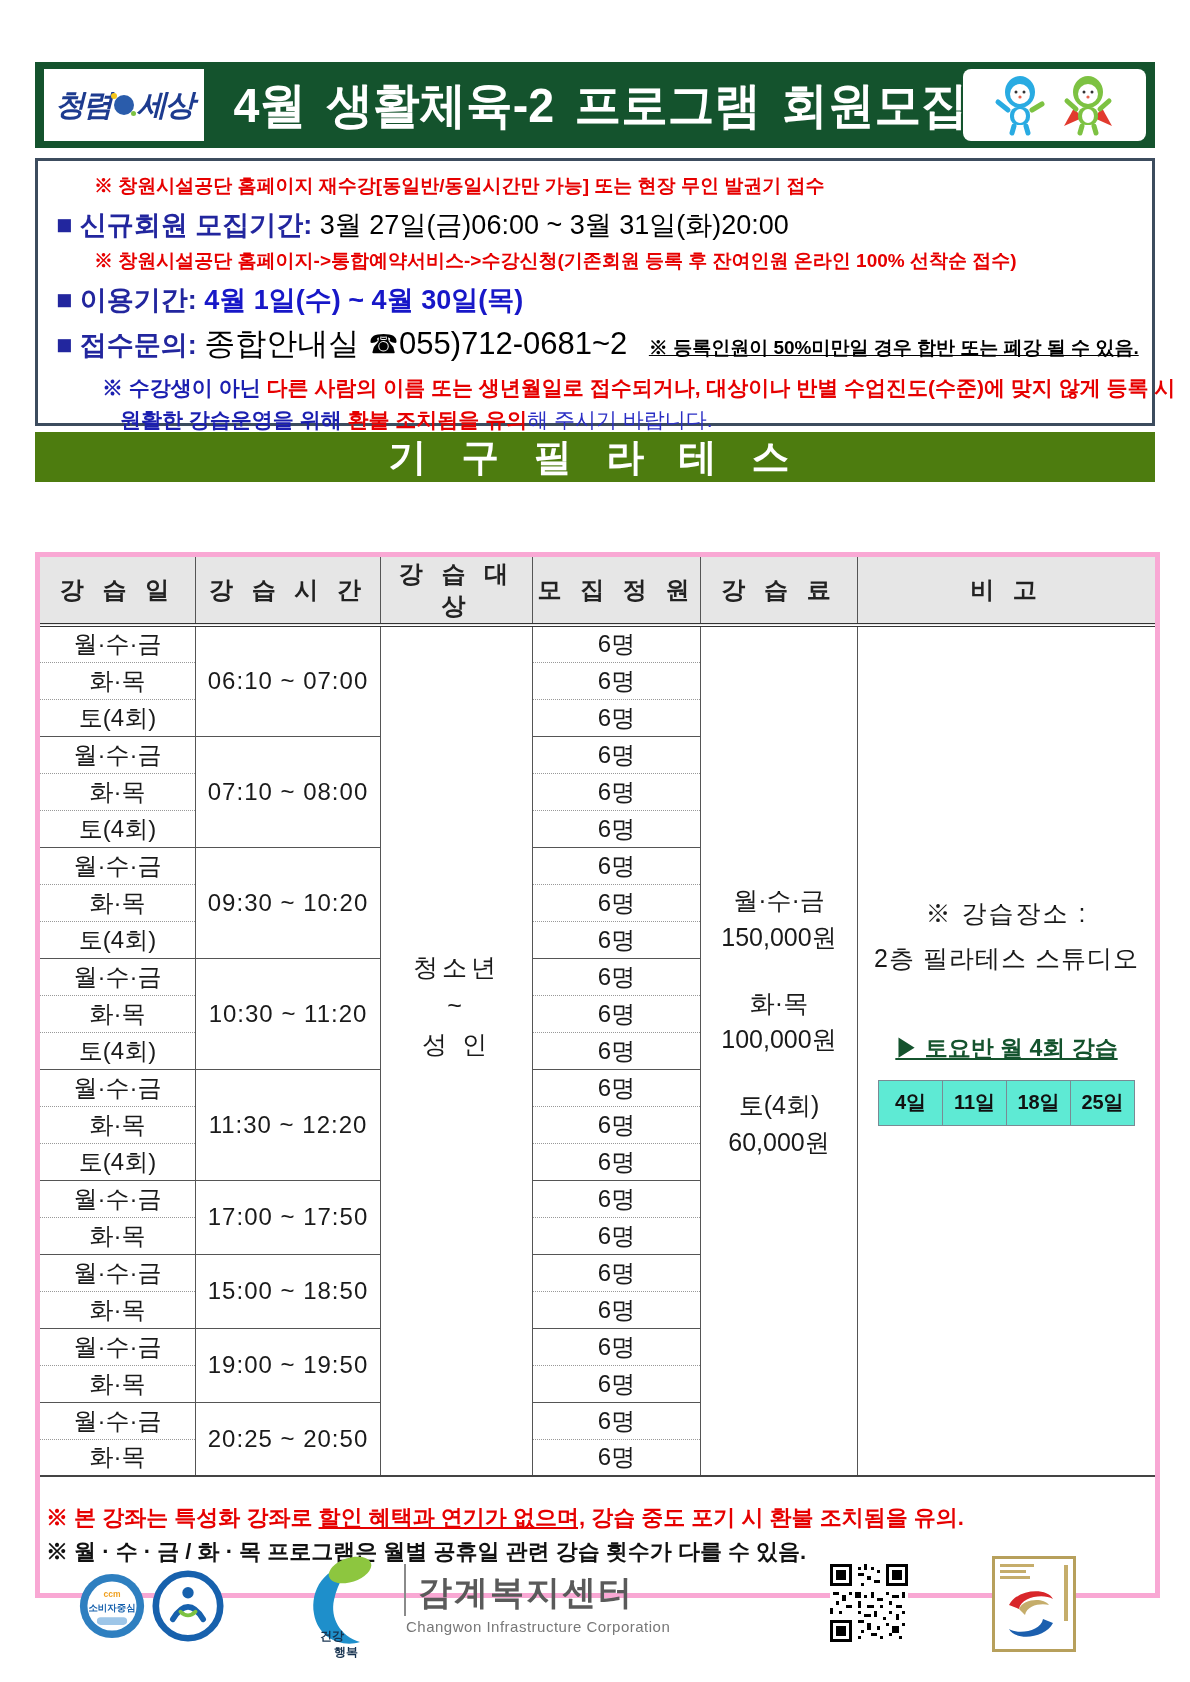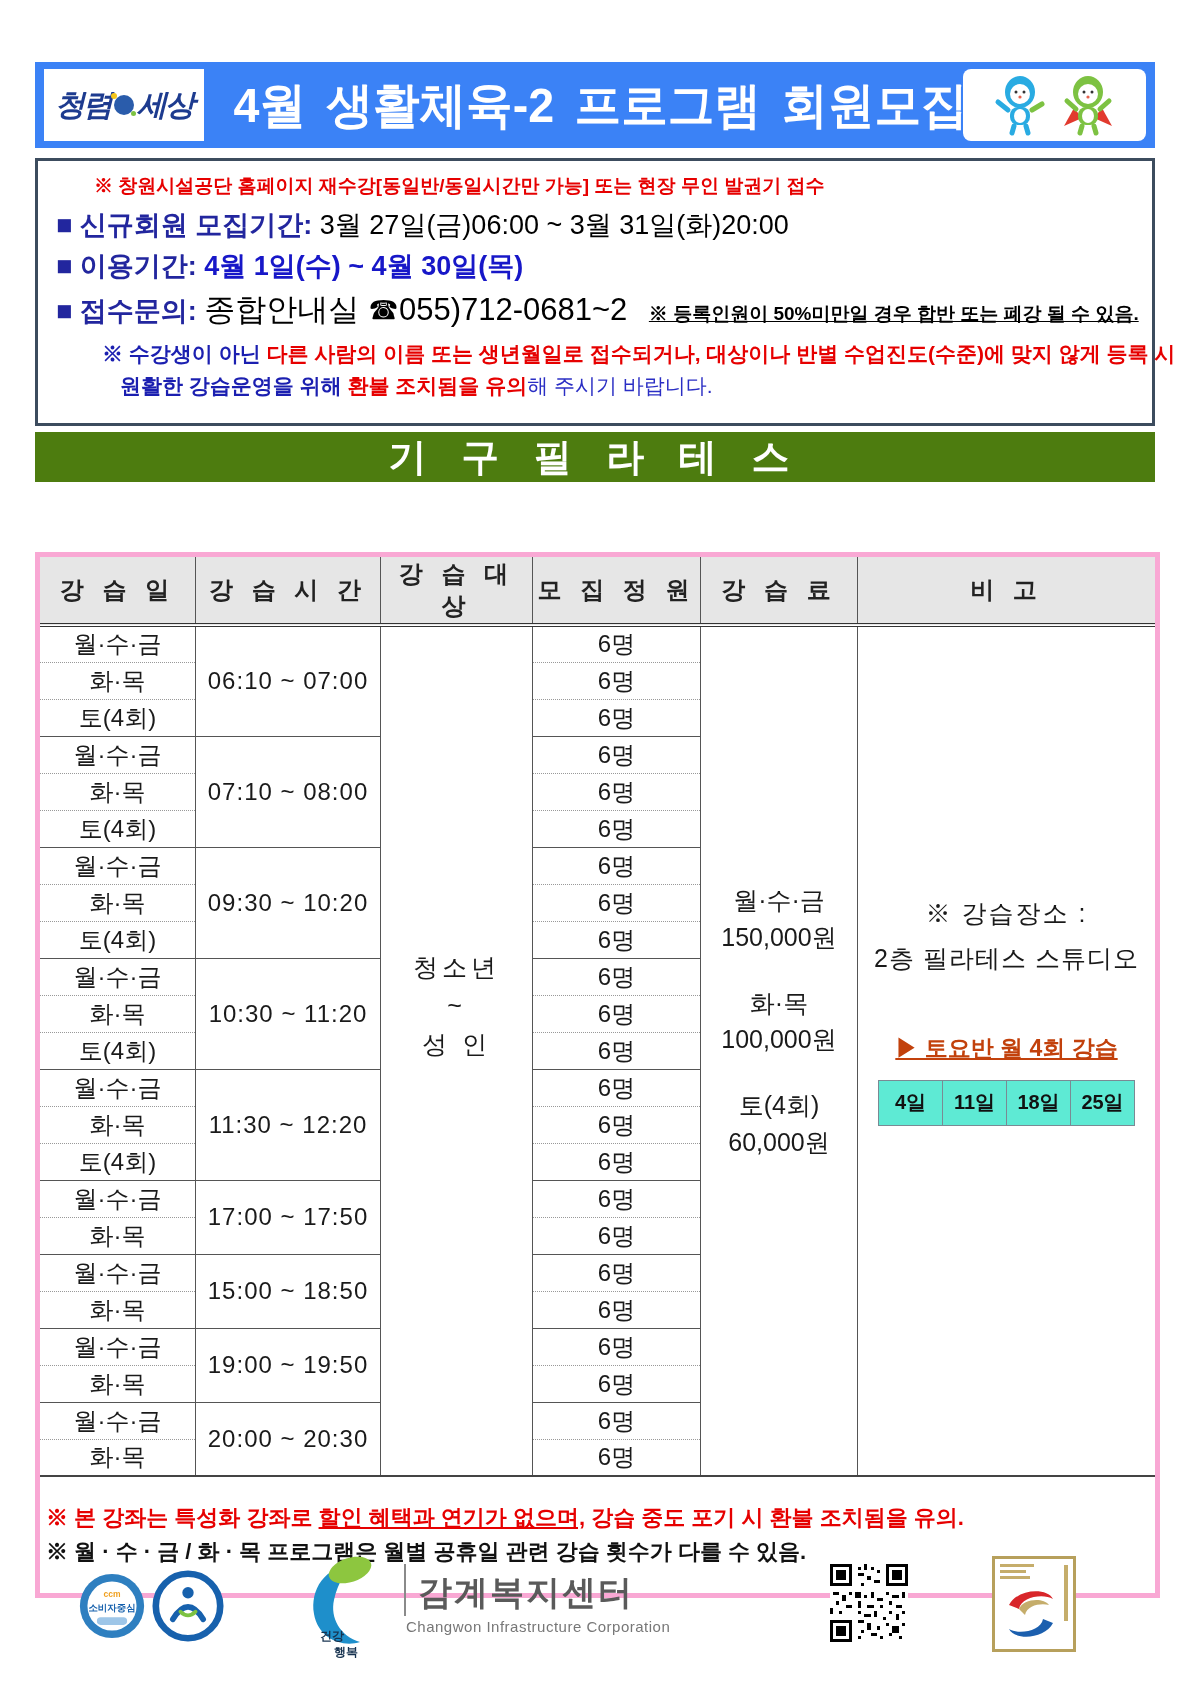--- a/index.html
+++ b/index.html
@@ -1,20 +1,20 @@
 <!DOCTYPE html>
 <html><head>
 <meta charset="utf-8">
 <style>
   html,body{margin:0;padding:0;background:#fff;}
   body{font-family:"Liberation Sans",sans-serif;color:#111;}
   .page{position:relative;width:1190px;height:1682px;background:#fff;margin:0 auto;overflow:hidden;}
 
   
-  .header-band{position:absolute;left:35px;top:62px;width:1120px;height:86px;background:#3b82f6;}
+  .header-band{position:absolute;left:35px;top:62px;width:1120px;height:86px;background:#14532d;}
   .logo-left{position:absolute;left:9px;top:7px;width:160px;height:72px;background:#fff;display:flex;align-items:center;justify-content:center;gap:3px;}
   .logo-left .cal{font-weight:800;font-size:30px;color:#1d3b8f;font-style:italic;letter-spacing:-2px;}
   .logo-seal{width:20px;height:20px;border-radius:50%;background:#2a5cab;position:relative;flex:0 0 auto;}
   .logo-seal:before{content:"";position:absolute;width:6px;height:6px;border-radius:50%;background:#f5c518;left:-3px;top:-2px;}
   .logo-seal:after{content:"";position:absolute;width:5px;height:5px;border-radius:50%;background:#7dc242;right:-2px;bottom:-1px;}
   .band-title{position:absolute;left:180px;right:200px;top:0;height:86px;line-height:86px;text-align:center;color:#fff;font-size:49px;font-weight:800;letter-spacing:0px;word-spacing:8px;white-space:nowrap;transform:scaleX(.95);transform-origin:center;}
   .mascot-box{position:absolute;right:9px;top:7px;width:183px;height:72px;background:#fff;border-radius:8px;display:flex;align-items:center;justify-content:center;gap:14px;}
 
   
   .notice{position:absolute;left:35px;top:158px;width:1120px;height:268px;border:3px solid #3c4c5e;box-sizing:border-box;padding:12px 18px 8px 18px;background:#fff;}
@@ -44,21 +44,21 @@
   .sched tr.group-start td{border-top:1.6px solid #555;}
   .sched tr.row-inner td{border-top:1px dotted #999;}
   .col-time{font-size:25px;letter-spacing:1px;}
   .target-wrap{position:relative;top:-45px;line-height:1.25;font-size:25px;letter-spacing:4px;}
   .target-wrap div{margin:7px 0;}
   .fee-wrap{position:relative;top:-30px;font-size:25px;}
   .fee-block{margin:30px 0;line-height:1.45;}
   .note-wrap{position:relative;top:-38px;font-size:25px;}
   .note-place1{margin-bottom:12px;letter-spacing:2px;}
   .note-place2{margin-bottom:58px;letter-spacing:1px;}
-  .note-sat{color:#c2410c;font-weight:800;font-size:23px;text-decoration:underline;margin-bottom:16px;}
+  .note-sat{color:#14532d;font-weight:800;font-size:23px;text-decoration:underline;margin-bottom:16px;}
   .sat-table{display:inline-table;border-collapse:collapse;}
   .sat-table td{width:61px;height:42px;border:1px solid #7a8a94 !important;background:#5eead4;font-size:20px;font-weight:700;color:#111;}
   .sched tfoot td{border-top:2px solid #444;height:100px;text-align:left;padding:8px 6px;font-size:22px;font-weight:700;line-height:1.55;margin-top:18px;}
   .fn1{color:#e60000;white-space:nowrap;}
   .fn1 .ul{text-decoration:underline;}
   .fn2{color:#111;white-space:nowrap;}
 
   
   .badge-ccm{position:absolute;left:78px;top:1572px;width:68px;height:68px;}
   .badge-2{position:absolute;left:152px;top:1570px;width:72px;height:72px;}
@@ -118,20 +118,21 @@
       </svg>
     </div>
   </div>
 
   <div class="notice">
     <div class="n-line n-sub">※ 창원시설공단 홈페이지 재수강[동일반/동일시간만 가능] 또는 현장 무인 발권기 접수</div>
     <div class="n-line n-main">
       <span class="n-label">■ 신규회원 모집기간:</span>
       <span class="n-value">3월 27일(금)06:00 ~ 3월 31일(화)20:00</span>
     </div>
+    <div class="n-line n-sub">※ 창원시설공단 홈페이지-&gt;통합예약서비스-&gt;수강신청(기존회원 등록 후 잔여인원 온라인 100% 선착순 접수)</div>
     <div class="n-line n-main">
       <span class="n-label">■ 이용기간:</span>
       <span class="n-value-blue">4월 1일(수) ~ 4월 30일(목)</span>
     </div>
     <div class="n-line n-contact">
       <span class="n-label">■ 접수문의:</span>
       <span class="big">종합안내실 ☎055)712-0681~2</span>
       <span class="n-note">※ 등록인원이 50%미만일 경우 합반 또는 폐강 될 수 있음.</span>
     </div>
     <div class="n-line n-warn1">
@@ -293,21 +294,21 @@
           <td class="col-day">월·수·금</td>
           <td class="col-time" rowspan="2">19:00 ~ 19:50</td>
           <td class="col-cap">6명</td>
         </tr>
         <tr class="row-inner">
           <td class="col-day">화·목</td>
           <td class="col-cap">6명</td>
         </tr>
         <tr class="group-start">
           <td class="col-day">월·수·금</td>
-          <td class="col-time" rowspan="2">20:00 ~ 20:30</td>
+          <td class="col-time" rowspan="2">20:25 ~ 20:50</td>
           <td class="col-cap">6명</td>
         </tr>
         <tr class="row-inner">
           <td class="col-day">화·목</td>
           <td class="col-cap">6명</td>
         </tr>
       </tbody>
     <tfoot>
       <tr>
         <td colspan="6">

